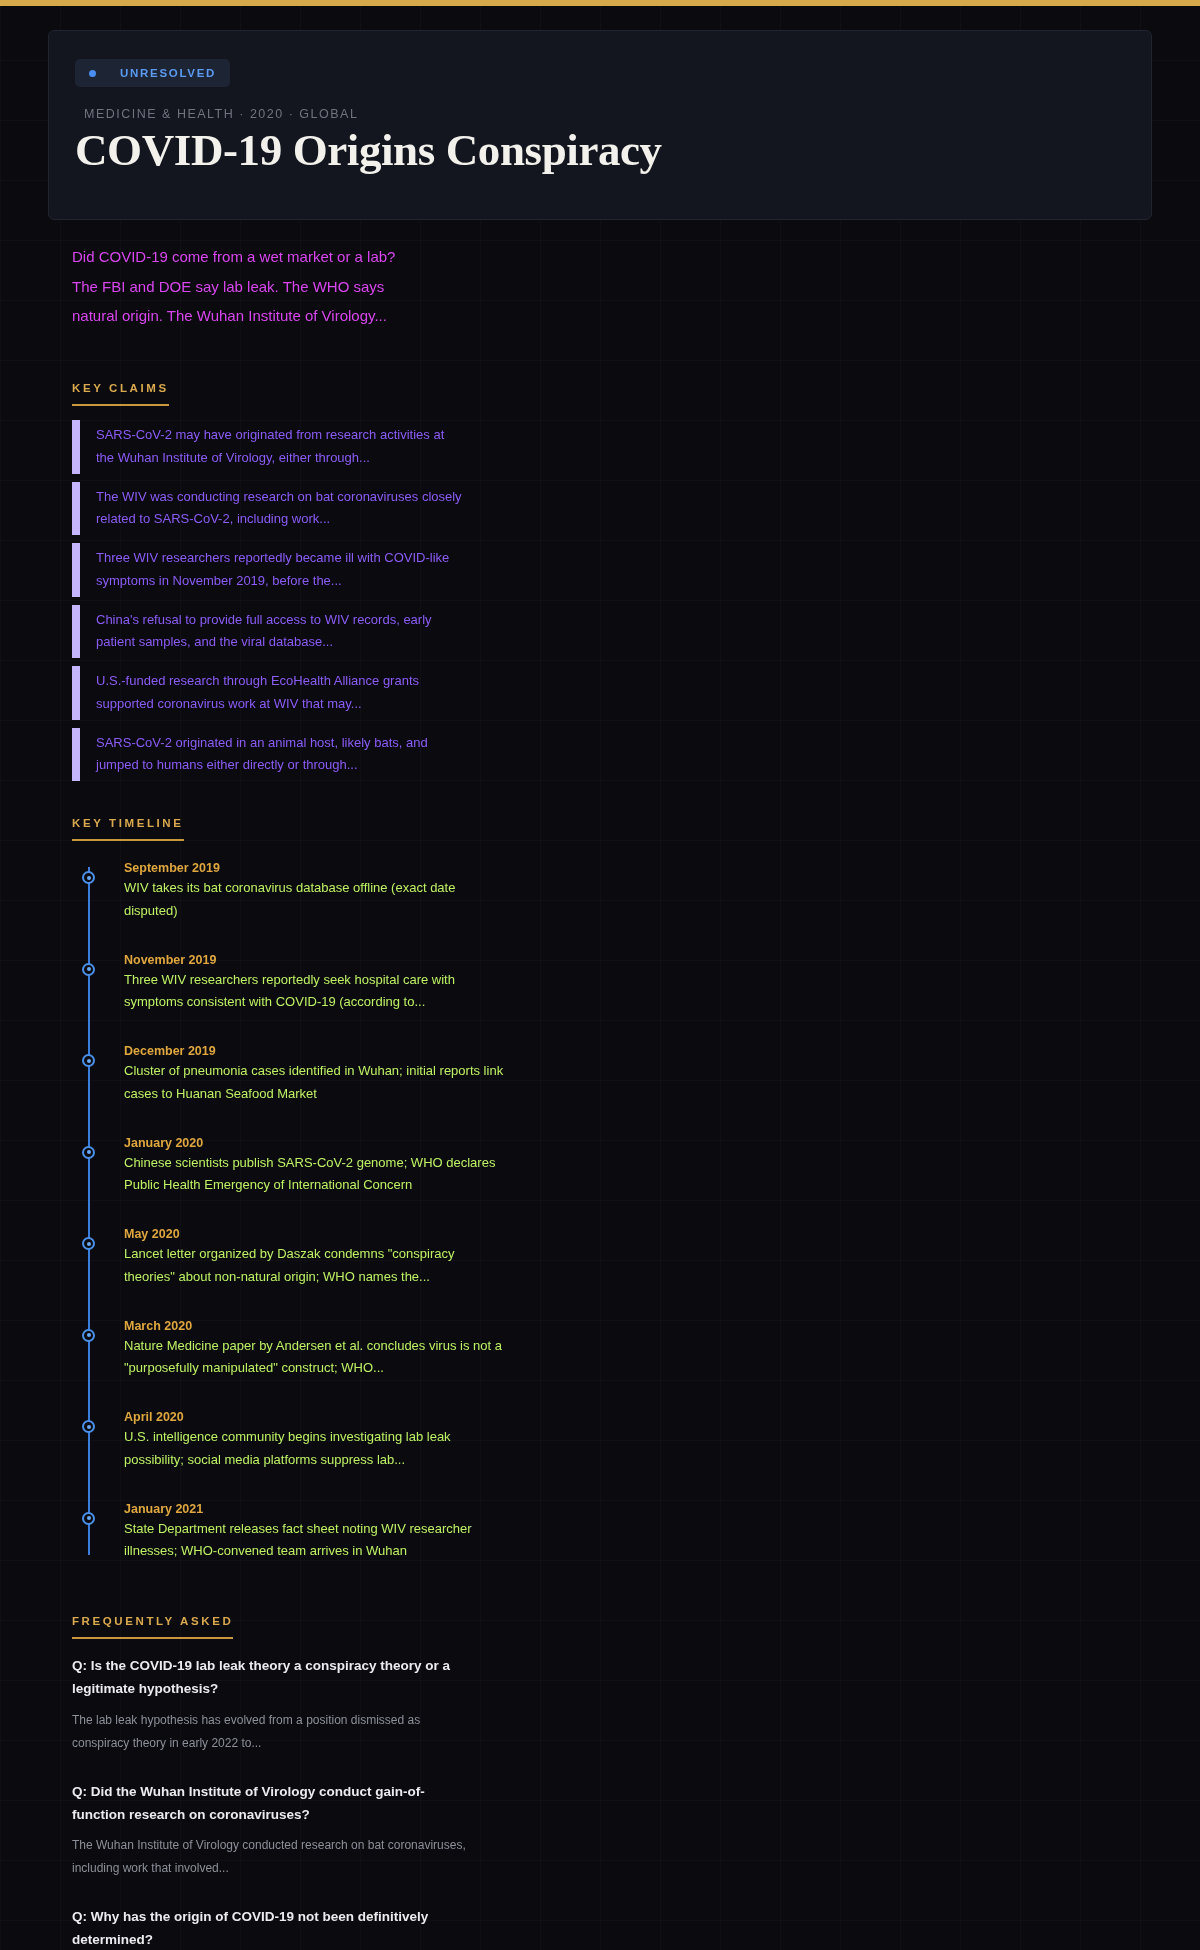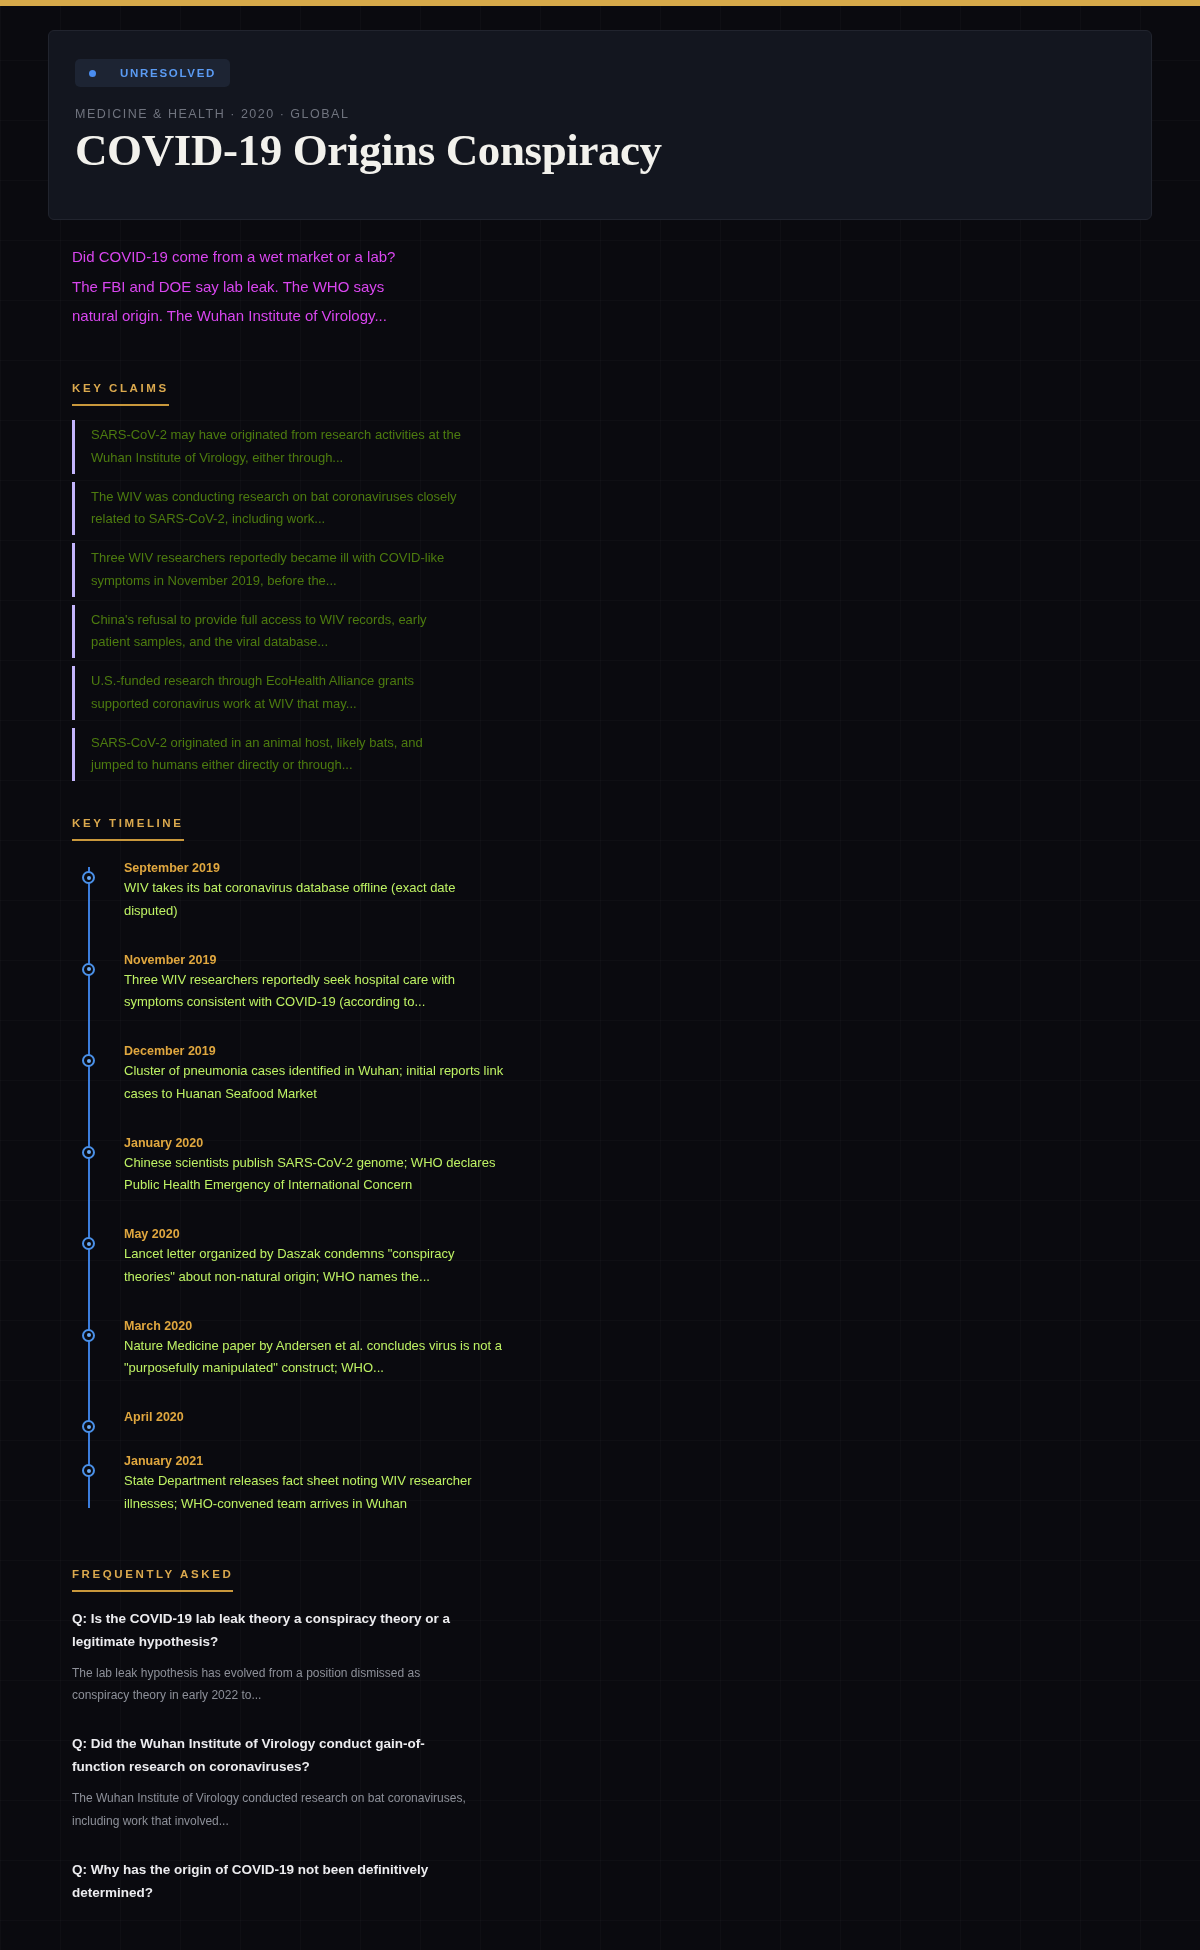--- a/index.html
+++ b/index.html
@@ -64,20 +64,21 @@
     background:#4a8df0;
     display:inline-block;
   }
 
   .kicker{
     margin-top:20px;
     font-size:12.5px;
     letter-spacing:1.5px;
     color:#70747f;
     text-transform:uppercase;
+    margin-left:9px;
   }
 
   .title{
     font-family:"Liberation Serif", serif;
     font-weight:bold;
     font-size:45px;
     line-height:1.12;
     letter-spacing:-0.4px;
     color:#f2f1ec;
     margin-top:4px;
@@ -102,27 +103,27 @@
     letter-spacing:2.6px;
     color:#dba94e;
     text-transform:uppercase;
     padding-bottom:10px;
     border-bottom:2px solid #c9983c;
   }
 
   .claims{ margin-top:14px; }
 
   .claim{
-    border-left:3px solid #c4b5fd;
+    border-left:8px solid #c4b5fd;
     padding:4px 0 4px 16px;
     margin-bottom:8px;
     max-width:390px;
     font-size:13px;
     line-height:1.75;
-    color:#4d7c0f;
+    color:#8b5cf6;
   }
 
   
   .timeline{
     margin-top:20px;
     position:relative;
     padding-left:16px;
   }
   .tl-line{
     position:absolute;
@@ -252,20 +253,21 @@
 
       <div class="tl-item">
         <span class="tl-dot"></span>
         <div class="tl-date">March 2020</div>
         <div class="tl-text">Nature Medicine paper by Andersen et al. concludes virus is not a "purposefully manipulated" construct; WHO...</div>
       </div>
 
       <div class="tl-item">
         <span class="tl-dot"></span>
         <div class="tl-date">April 2020</div>
+        <div class="tl-text">U.S. intelligence community begins investigating lab leak possibility; social media platforms suppress lab...</div>
       </div>
 
       <div class="tl-item">
         <span class="tl-dot"></span>
         <div class="tl-date">January 2021</div>
         <div class="tl-text">State Department releases fact sheet noting WIV researcher illnesses; WHO-convened team arrives in Wuhan</div>
       </div>
     </div>
   </div>
 

